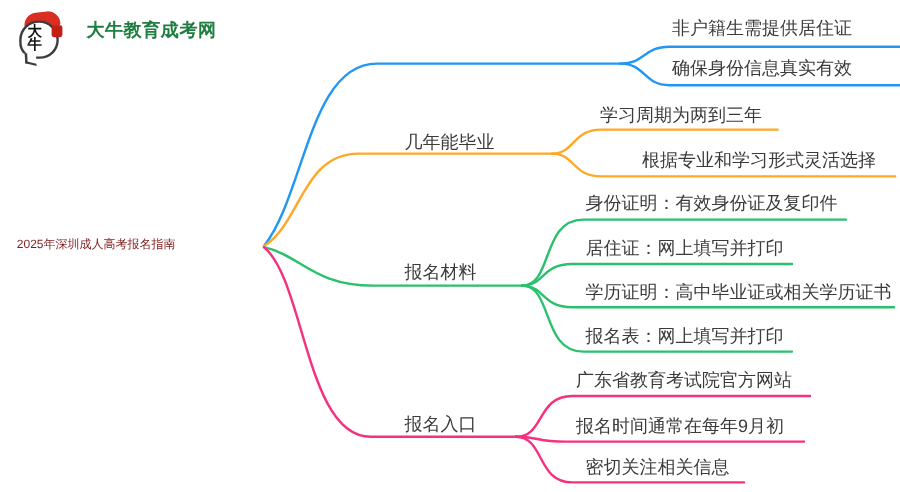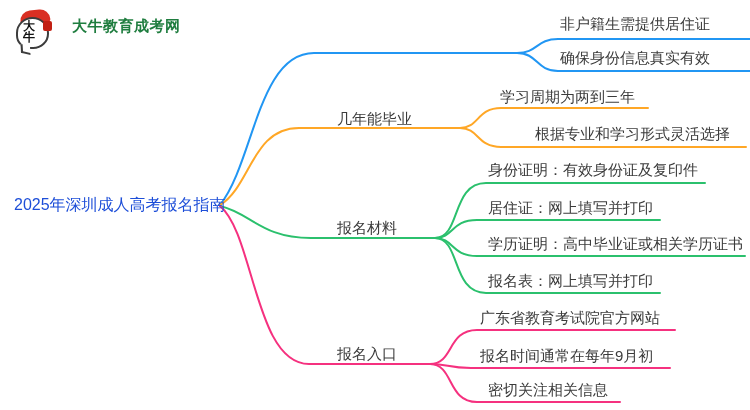--- a/index.html
+++ b/index.html
@@ -22,23 +22,23 @@
     position: absolute;
     white-space: nowrap;
     font-size: 15px;
     line-height: 19px;
     color: #3b3b3b;
   }
   .root-lbl {
     position: absolute;
     left: 14px; top: 195px;
     white-space: nowrap;
-    font-size: 16px;
+    font-size: 10px;
     line-height: 20px;
-    color: #1d4ed8;
+    color: #7f1d1d;
   }
 
   
   .logo {
     position: absolute;
     left: 14px; top: 10px;
     display: flex;
     gap: 18px;
     align-items: flex-start;
   }

